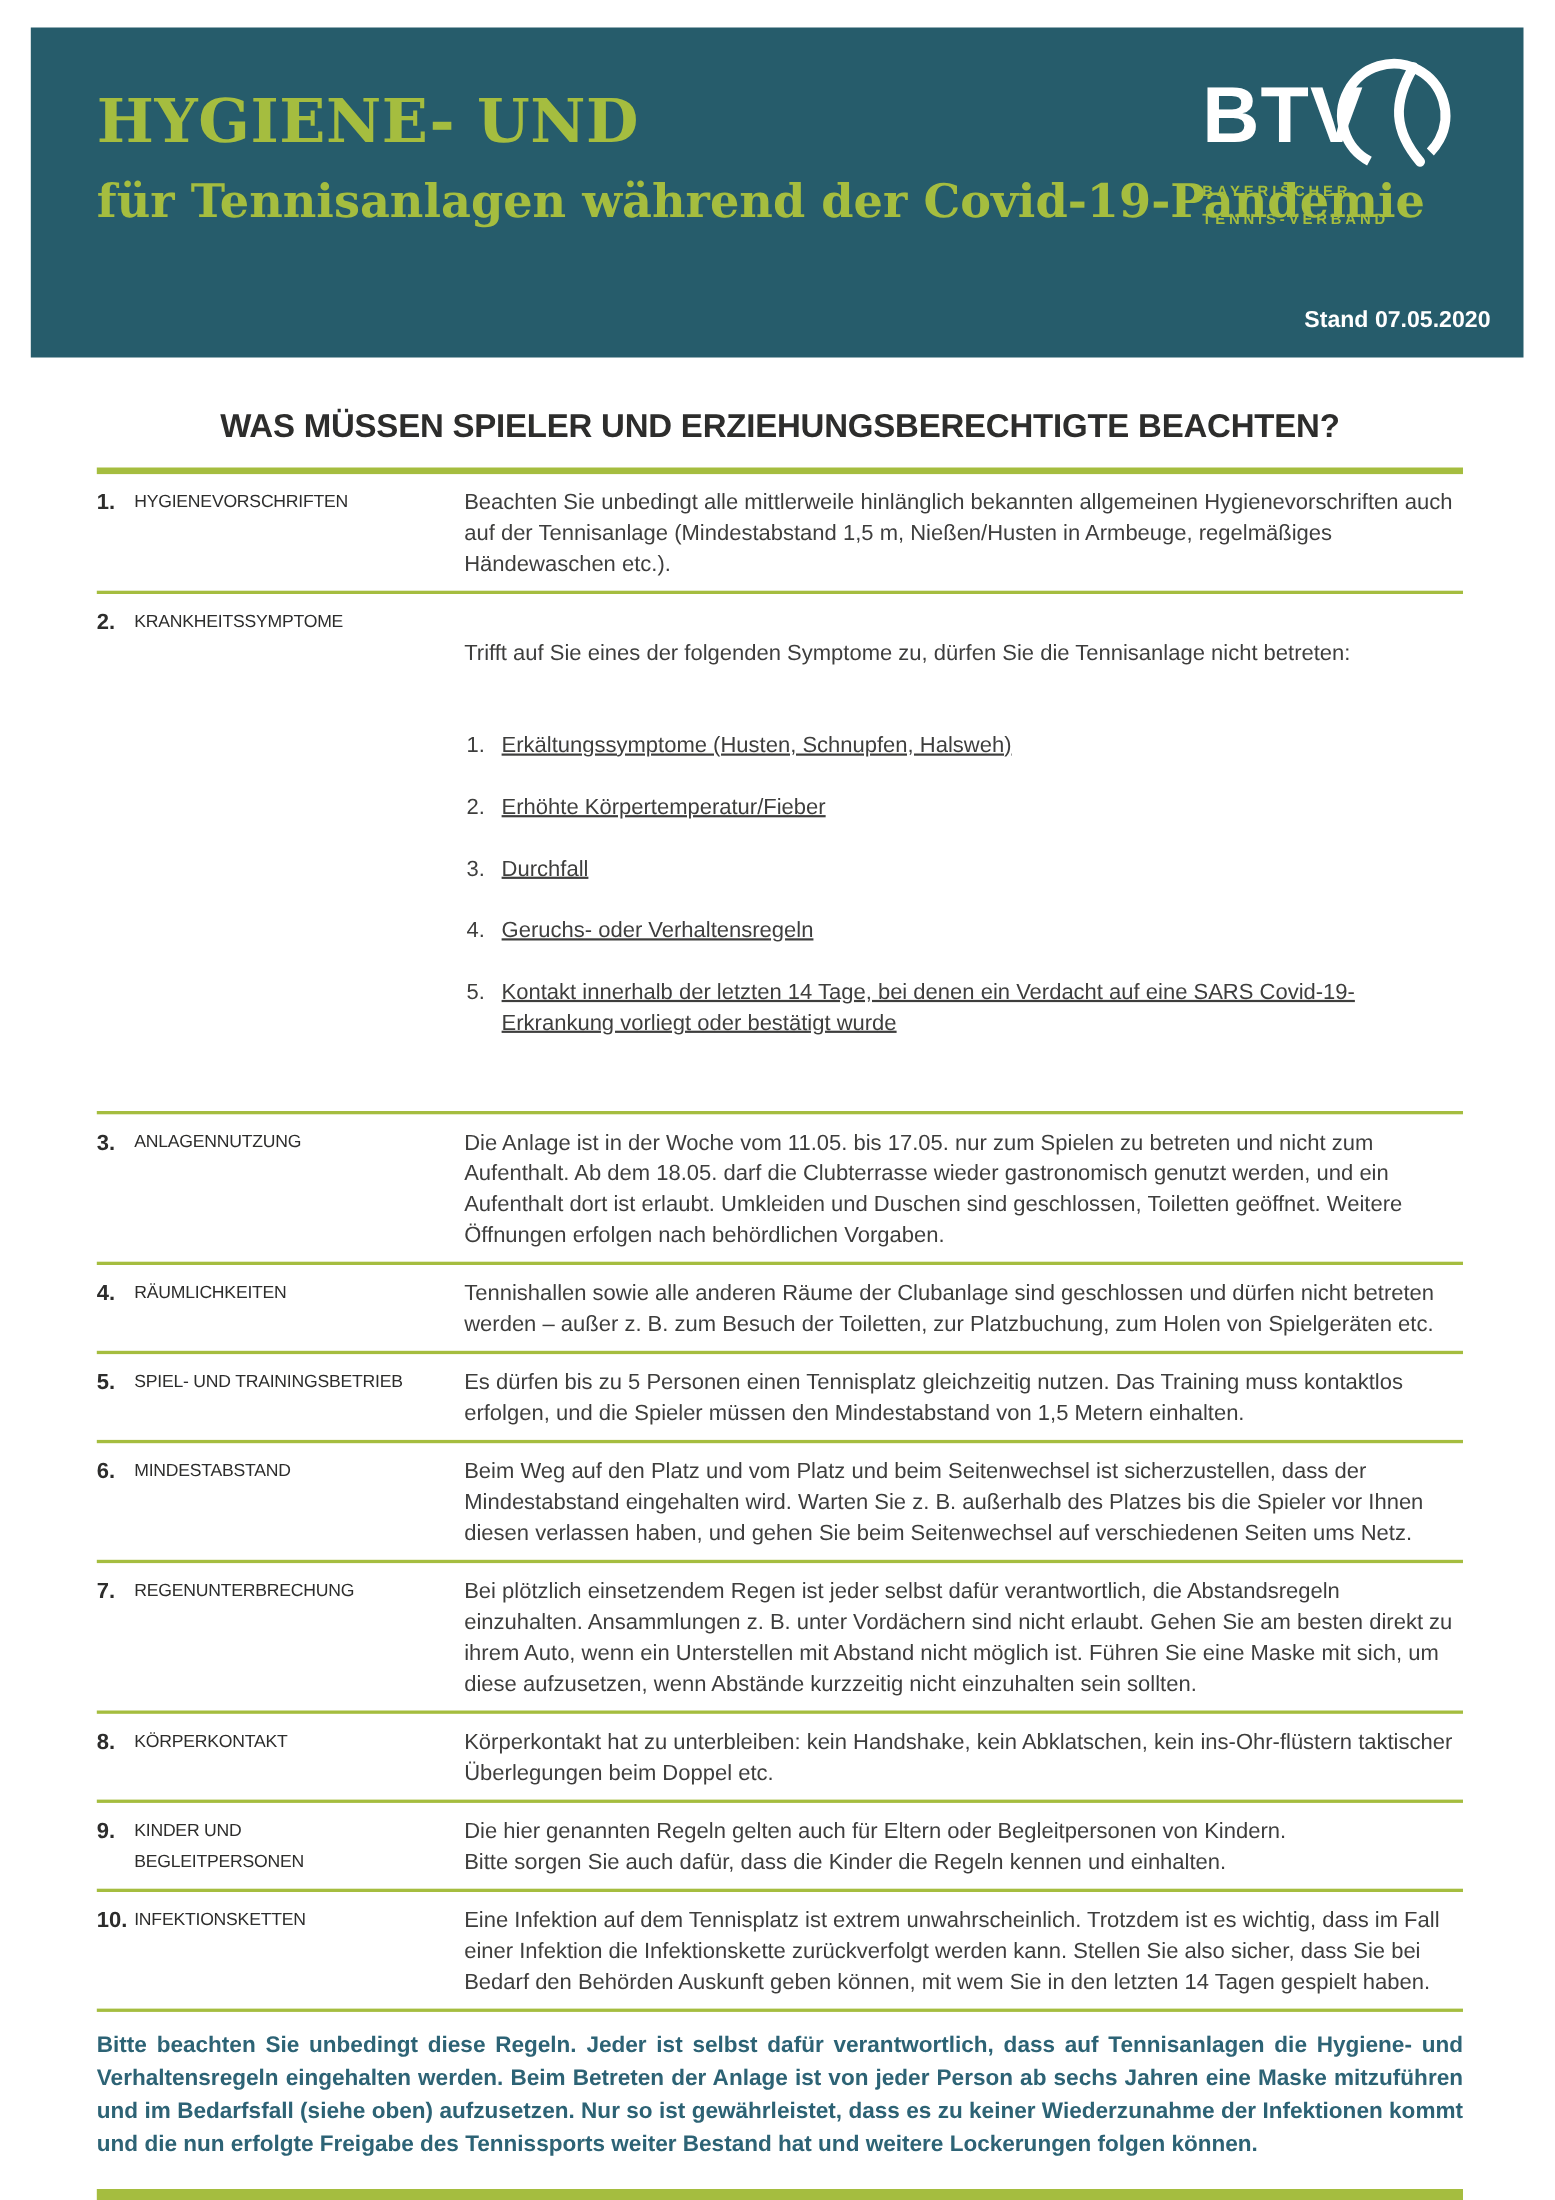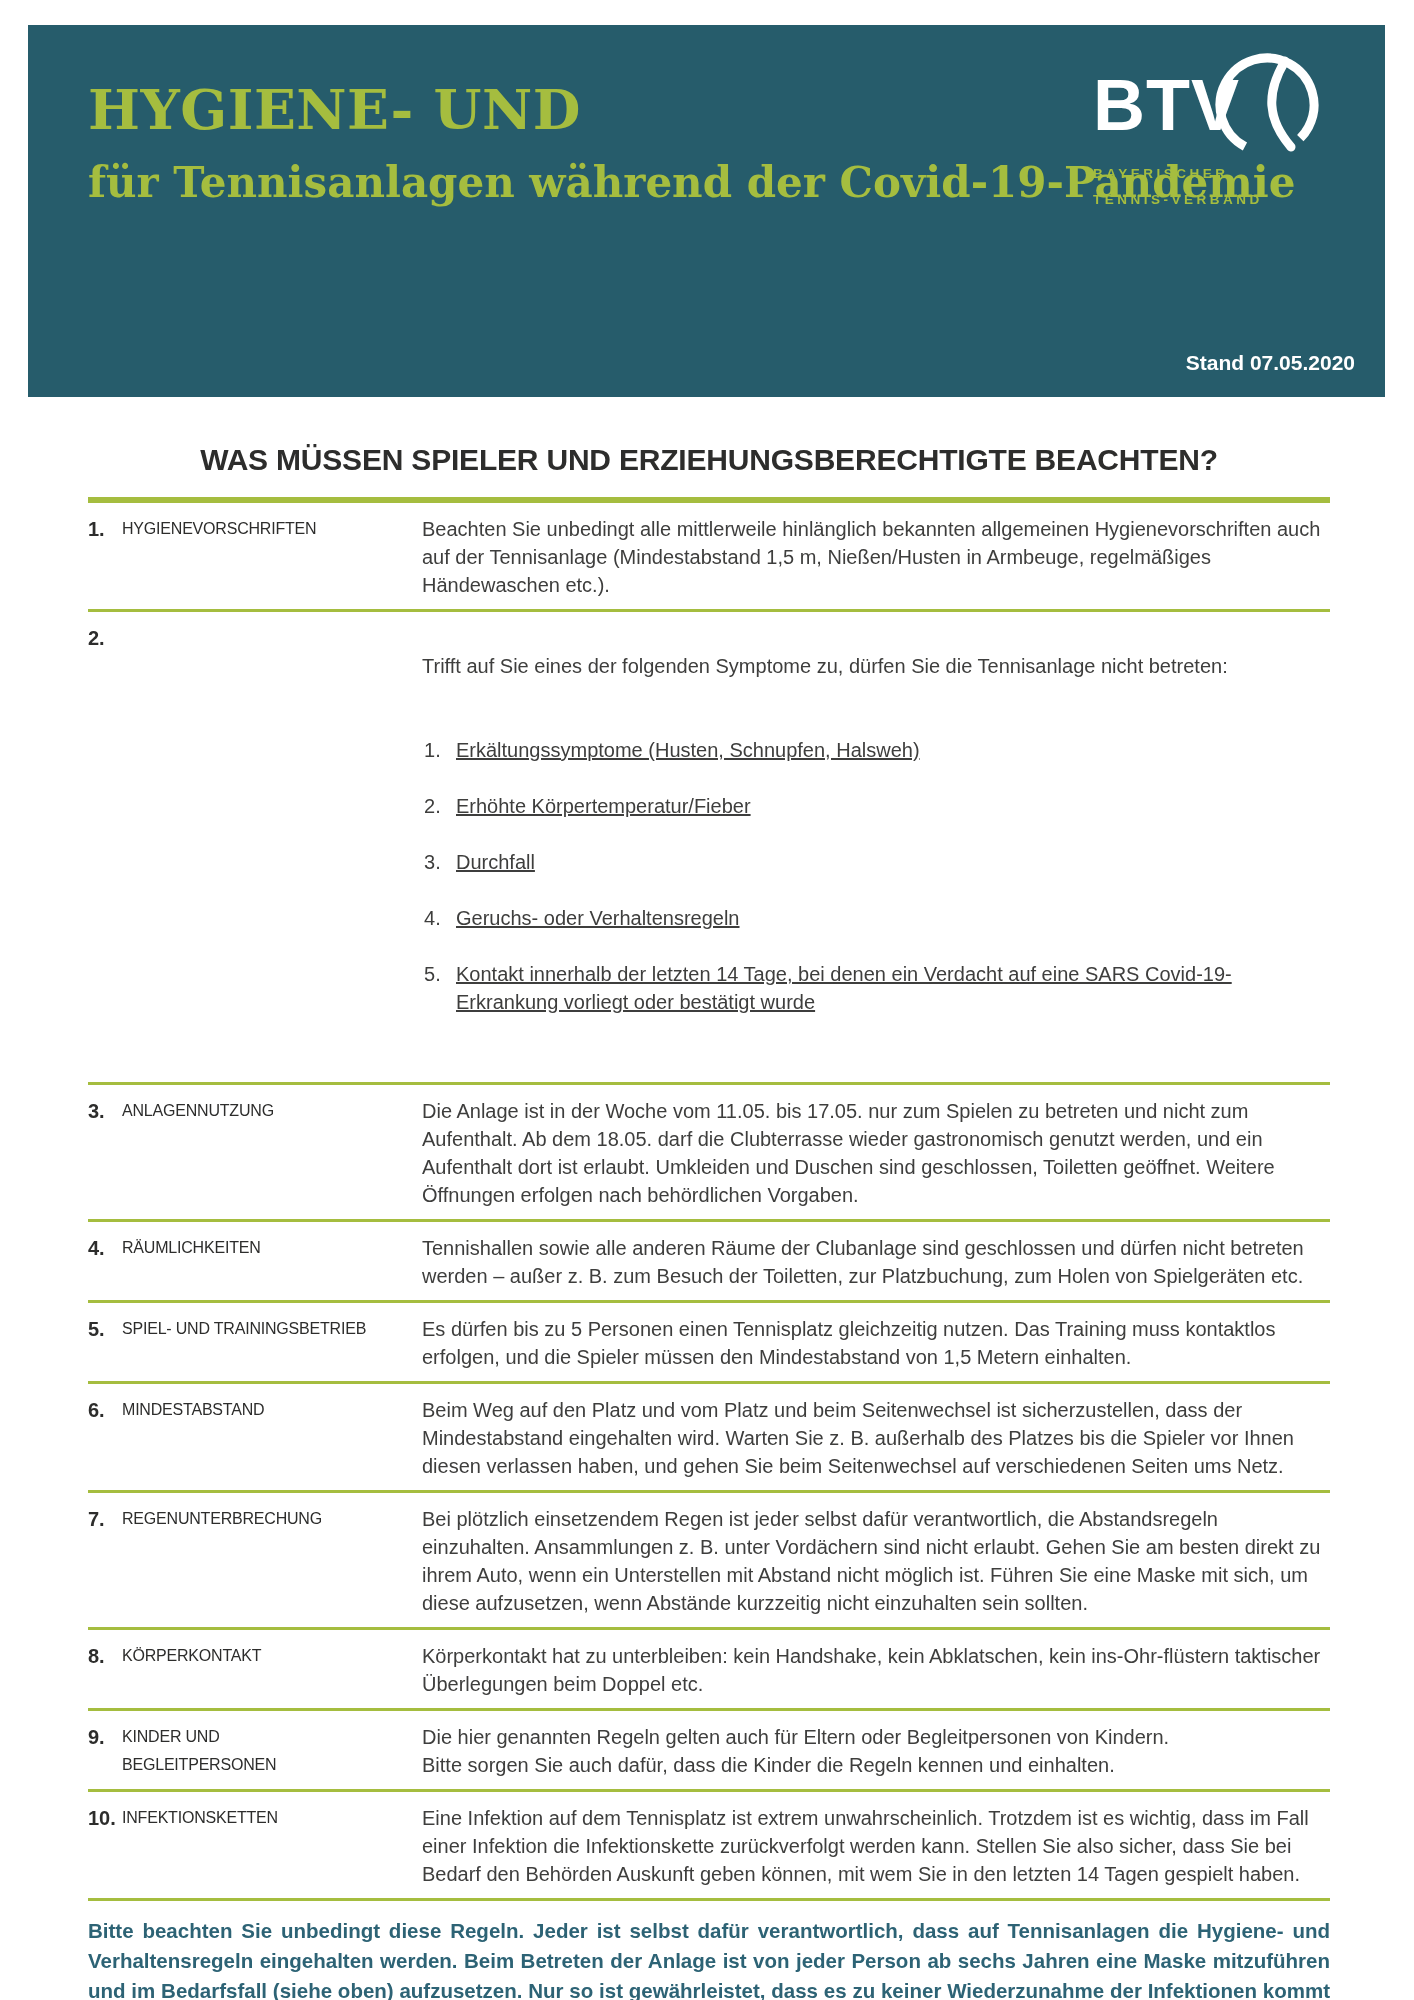--- a/index.html
+++ b/index.html
@@ -14,21 +14,21 @@
   html,body{background:#ffffff;}
   body{
     width:1414px;height:2000px;
     font-family:"Liberation Sans",sans-serif;
     color:var(--body);
     position:relative;overflow:hidden;
   }
   
   .band{
     margin:25px 29px 0 28px;
-    height:372px;
+    height:300px;
     background:var(--teal);
     position:relative;
     padding:50px 0 0 60px;
   }
   .band .title{
     font-family:"DejaVu Serif",serif;
     font-weight:700;
     font-size:55px;
     line-height:1.26;
     color:var(--green);
@@ -158,20 +158,21 @@
       <div class="rule-head">
         <span class="rule-num">1.</span>
         <span class="rule-title">HYGIENEVORSCHRIFTEN</span>
       </div>
       <div class="rule-body">Beachten Sie unbedingt alle mittlerweile hinlänglich bekannten allgemeinen Hygienevorschriften auch auf der Tennisanlage (Mindestabstand 1,5 m, Nießen/Husten in Armbeuge, regelmäßiges Händewaschen etc.).</div>
     </div>
 
     <div class="rule">
       <div class="rule-head">
         <span class="rule-num">2.</span>
+        <span class="rule-title">KRANKHEITSSYMPTOME</span>
       </div>
       <div class="rule-body">
         <div>Trifft auf Sie eines der folgenden Symptome zu, dürfen Sie die Tennisanlage nicht betreten:</div>
         <ol class="sublist">
           <li>Erkältungssymptome (Husten, Schnupfen, Halsweh)</li>
           <li>Erhöhte Körpertemperatur/Fieber</li>
           <li>Durchfall</li>
           <li>Geruchs- oder Verhaltensregeln</li>
           <li>Kontakt innerhalb der letzten 14 Tage, bei denen ein Verdacht auf eine SARS Covid-19-Erkrankung vorliegt oder bestätigt wurde</li>
         </ol>

